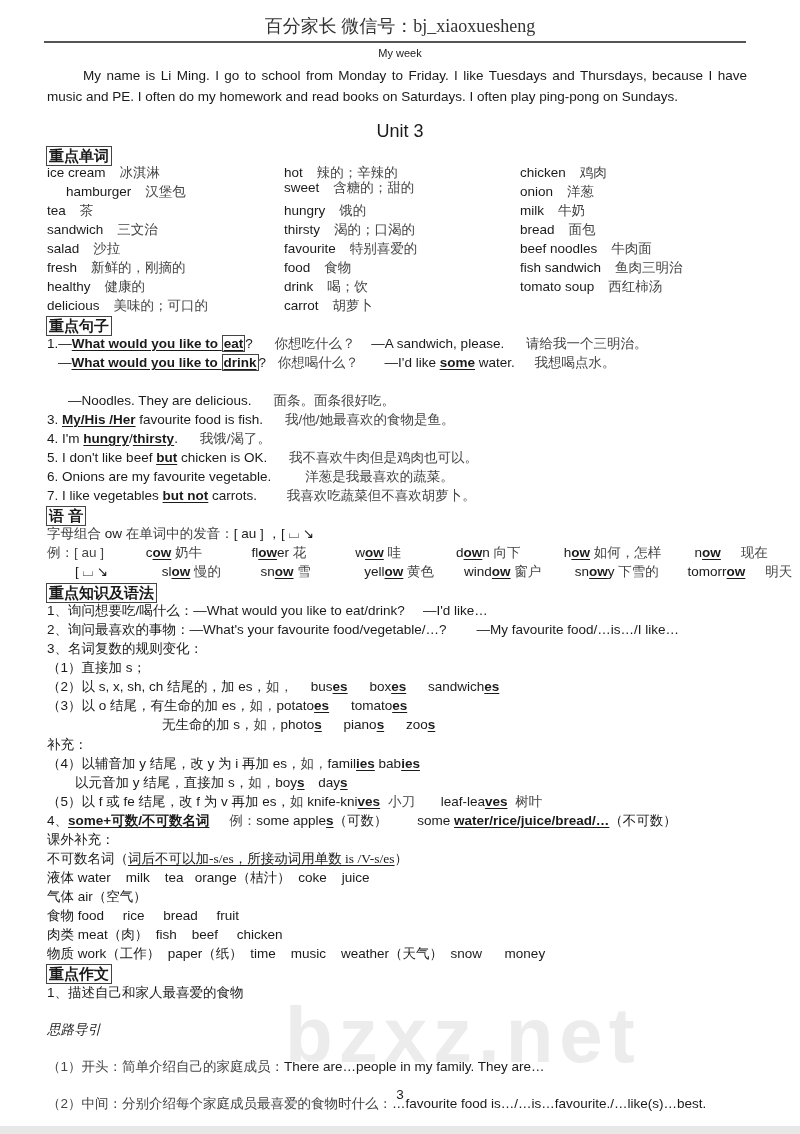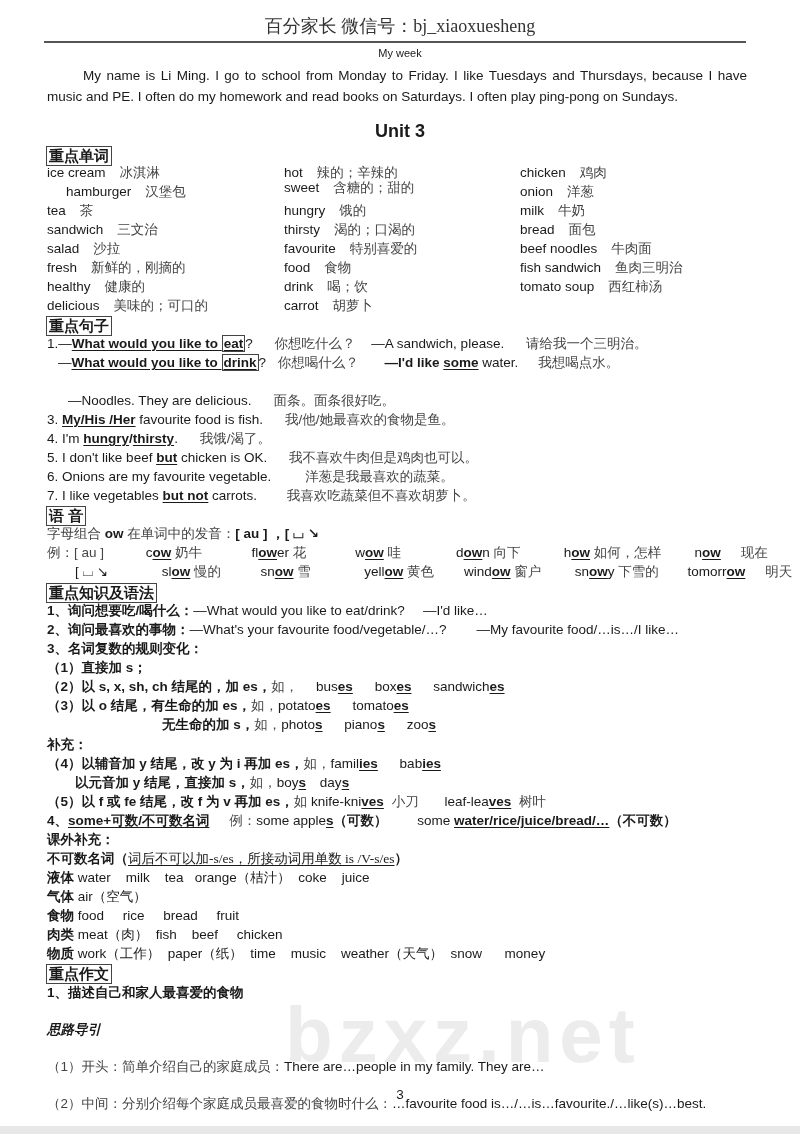--- a/index.html
+++ b/index.html
@@ -4,21 +4,21 @@
 <style>
   * { box-sizing: border-box; margin: 0; padding: 0; }
   html, body { width: 800px; height: 1134px; background: #ffffff; overflow: hidden; }
   body { font-family: "Liberation Sans", "DejaVu Sans", sans-serif; color: #1a1a1a; font-size: 13px; position: relative; }
   .page { position: absolute; left: 0; top: 0; width: 800px; height: 1134px; }
   .header { position: absolute; top: 14px; left: 0; width: 800px; text-align: center; font-family: "Liberation Serif", "DejaVu Serif", serif; font-size: 18px; color: #333; }
   .header-rule { position: absolute; top: 41px; left: 44px; width: 702px; height: 2px; background: #555; }
   .abs { position: absolute; white-space: nowrap; }
   .ctr { left: 0; width: 800px; text-align: center; }
   .cn { color: #444; }
-  .b { font-weight: bold; }
+  .b { font-weight: normal; }
   .u { text-decoration: underline; text-underline-offset: 2px; }
   .bu { font-weight: bold; text-decoration: underline; text-underline-offset: 2px; }
   .boxed { border: 1px solid #444; padding: 0 1px; }
   .sec { position: absolute; left: 46px; font-size: 15px; font-weight: bold; border: 1px solid #444; padding: 0 2px; line-height: 18px; background: #fff; }
   .para { position: absolute; left: 47px; width: 700px; font-size: 13.5px; line-height: 21px; text-align: justify; }
   .para .indent { display: inline-block; width: 36px; }
   .vocab { position: absolute; font-size: 13.5px; }
   .vocab .en { display: inline-block; }
   .vocab .zh { color: #444; margin-left: 14px; }
   .row { position: absolute; left: 47px; font-size: 13.5px; white-space: nowrap; }
@@ -155,21 +155,21 @@
     <span style="margin-left:18px;"><span>tomato</span><span class="bu">es</span></span>
   </div>
   <div class="row" style="top:716px; left:162px;">
     <span class="b">无生命的加 s，</span><span class="cn">如，</span><span>photo</span><span class="bu">s</span>
     <span style="margin-left:18px;"><span>piano</span><span class="bu">s</span></span>
     <span style="margin-left:18px;"><span>zoo</span><span class="bu">s</span></span>
   </div>
   <div class="row b" style="top:736px;">补充：</div>
   <div class="row" style="top:755px;">
     <span class="b">（4）以辅音加 y 结尾，改 y 为 i 再加 es，</span><span class="cn">如，</span><span>famil</span><span class="bu">ies</span>
-    <span style="margin-left:18px;"><span>bab</span><span class="bu">ies</span></span>
+    <span style=""><span>bab</span><span class="bu">ies</span></span>
   </div>
   <div class="row" style="top:774px; left:75px;">
     <span class="b">以元音加 y 结尾，直接加 s，</span><span class="cn">如，</span><span>boy</span><span class="bu">s</span>
     <span style="margin-left:10px;"><span>day</span><span class="bu">s</span></span>
   </div>
   <div class="row" style="top:793px;">
     <span class="b">（5）以 f 或 fe 结尾，改 f 为 v 再加 es，</span><span class="cn">如 </span><span>knife-kni</span><span class="bu">ves</span>
     <span class="cn" style="margin-left:4px;">小刀</span>
     <span style="margin-left:22px;"><span>leaf-lea</span><span class="bu">ves</span></span>
     <span class="cn" style="margin-left:4px;">树叶</span>

